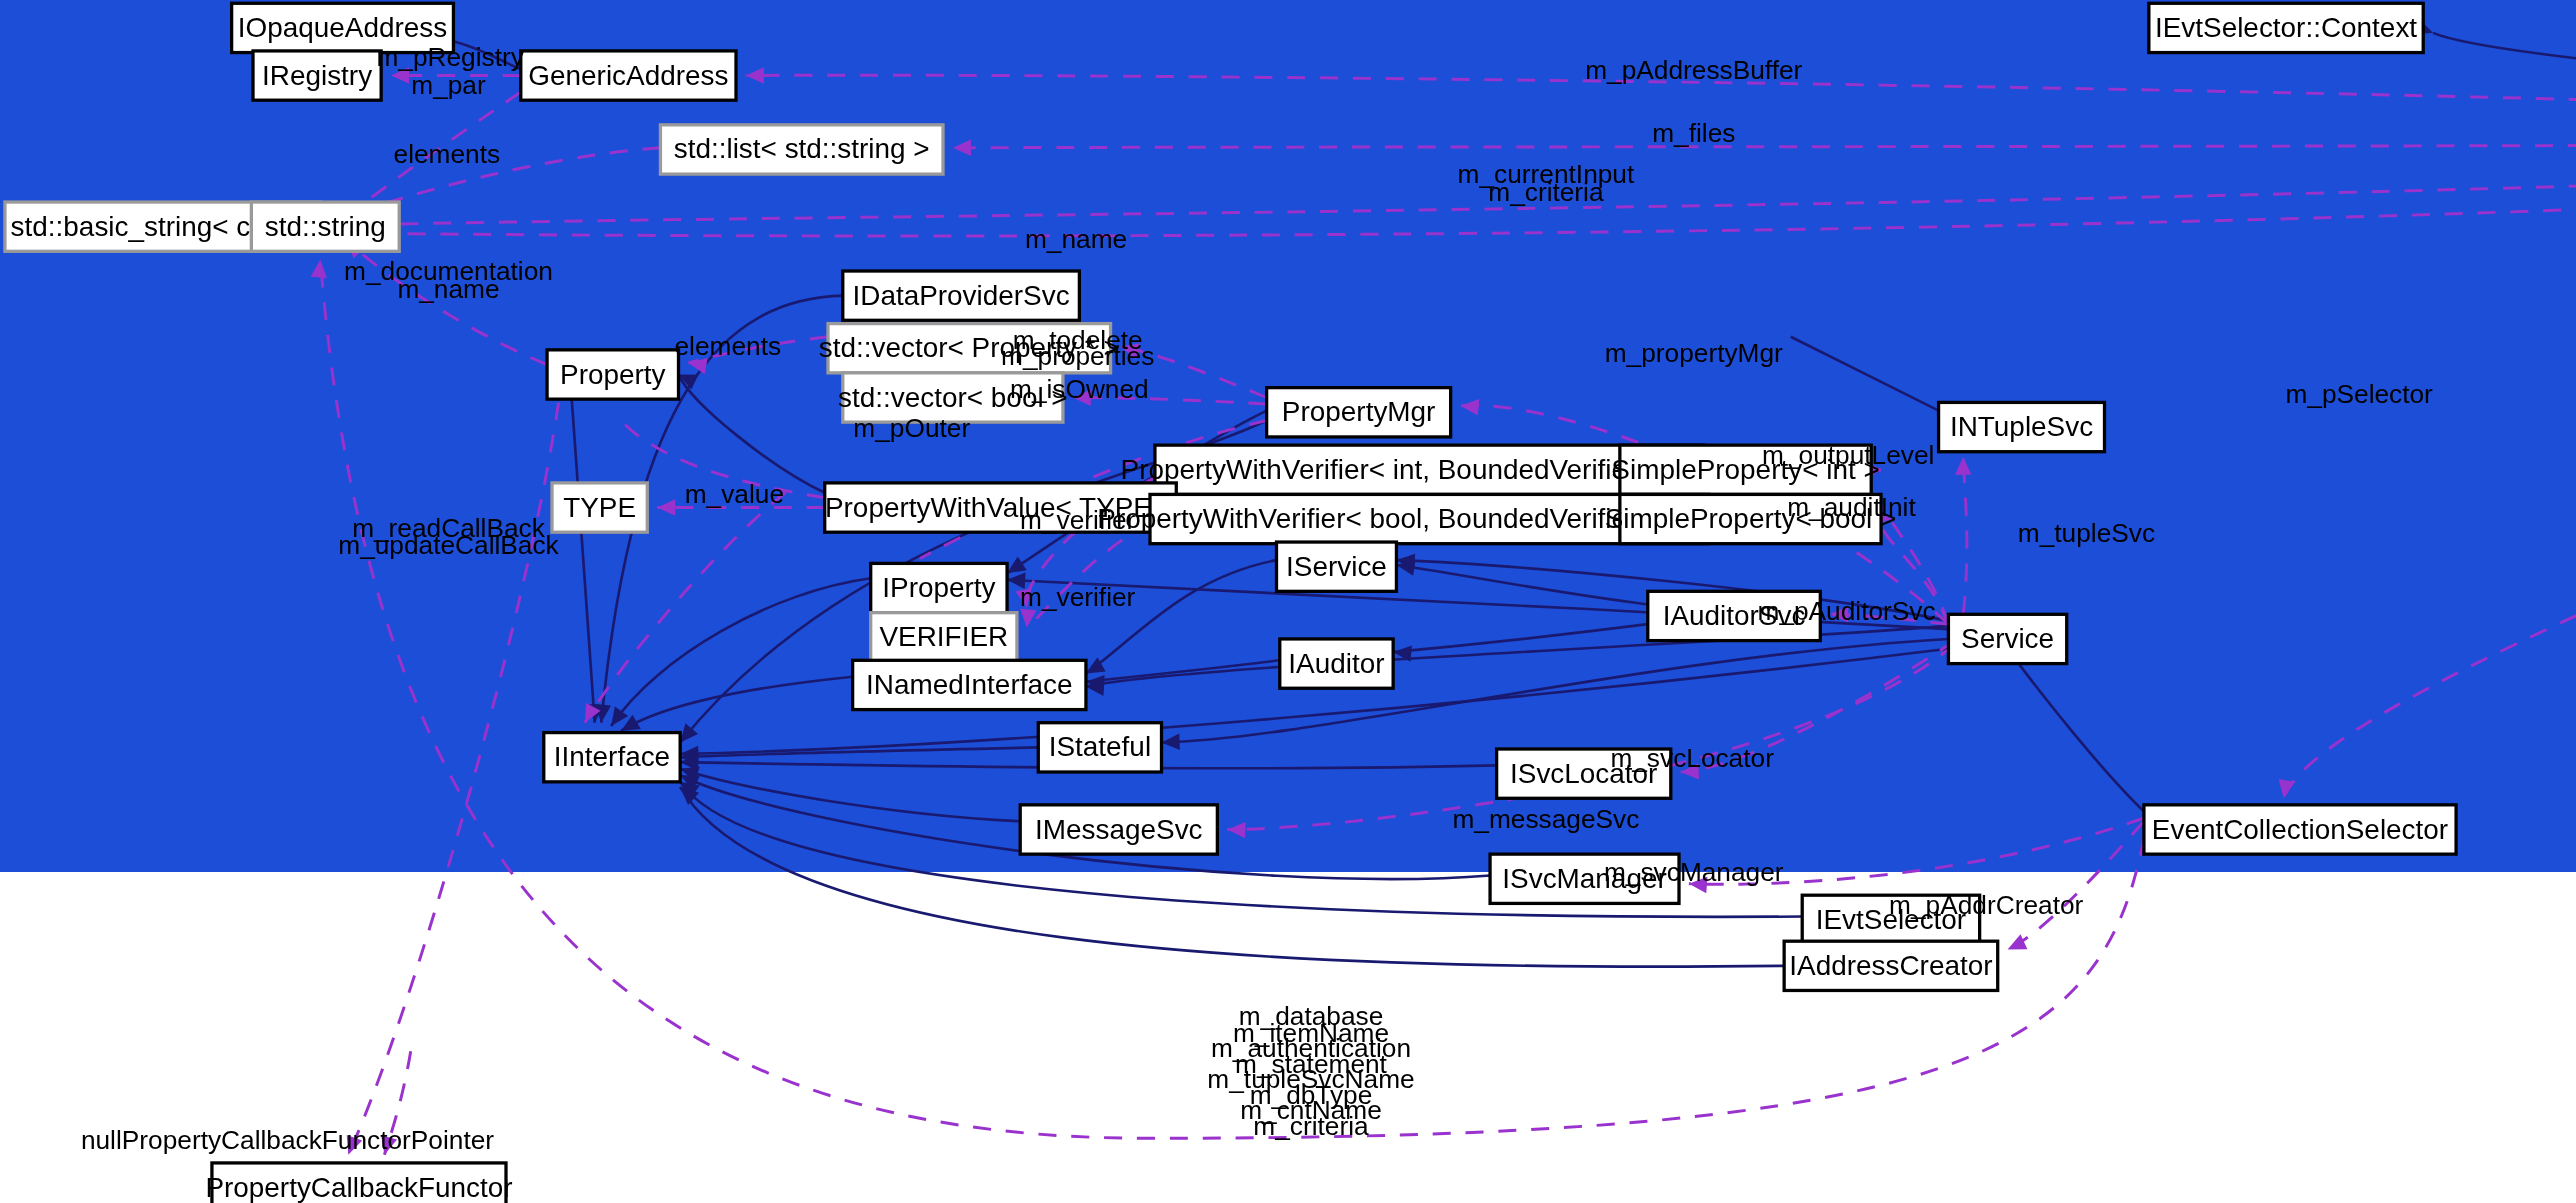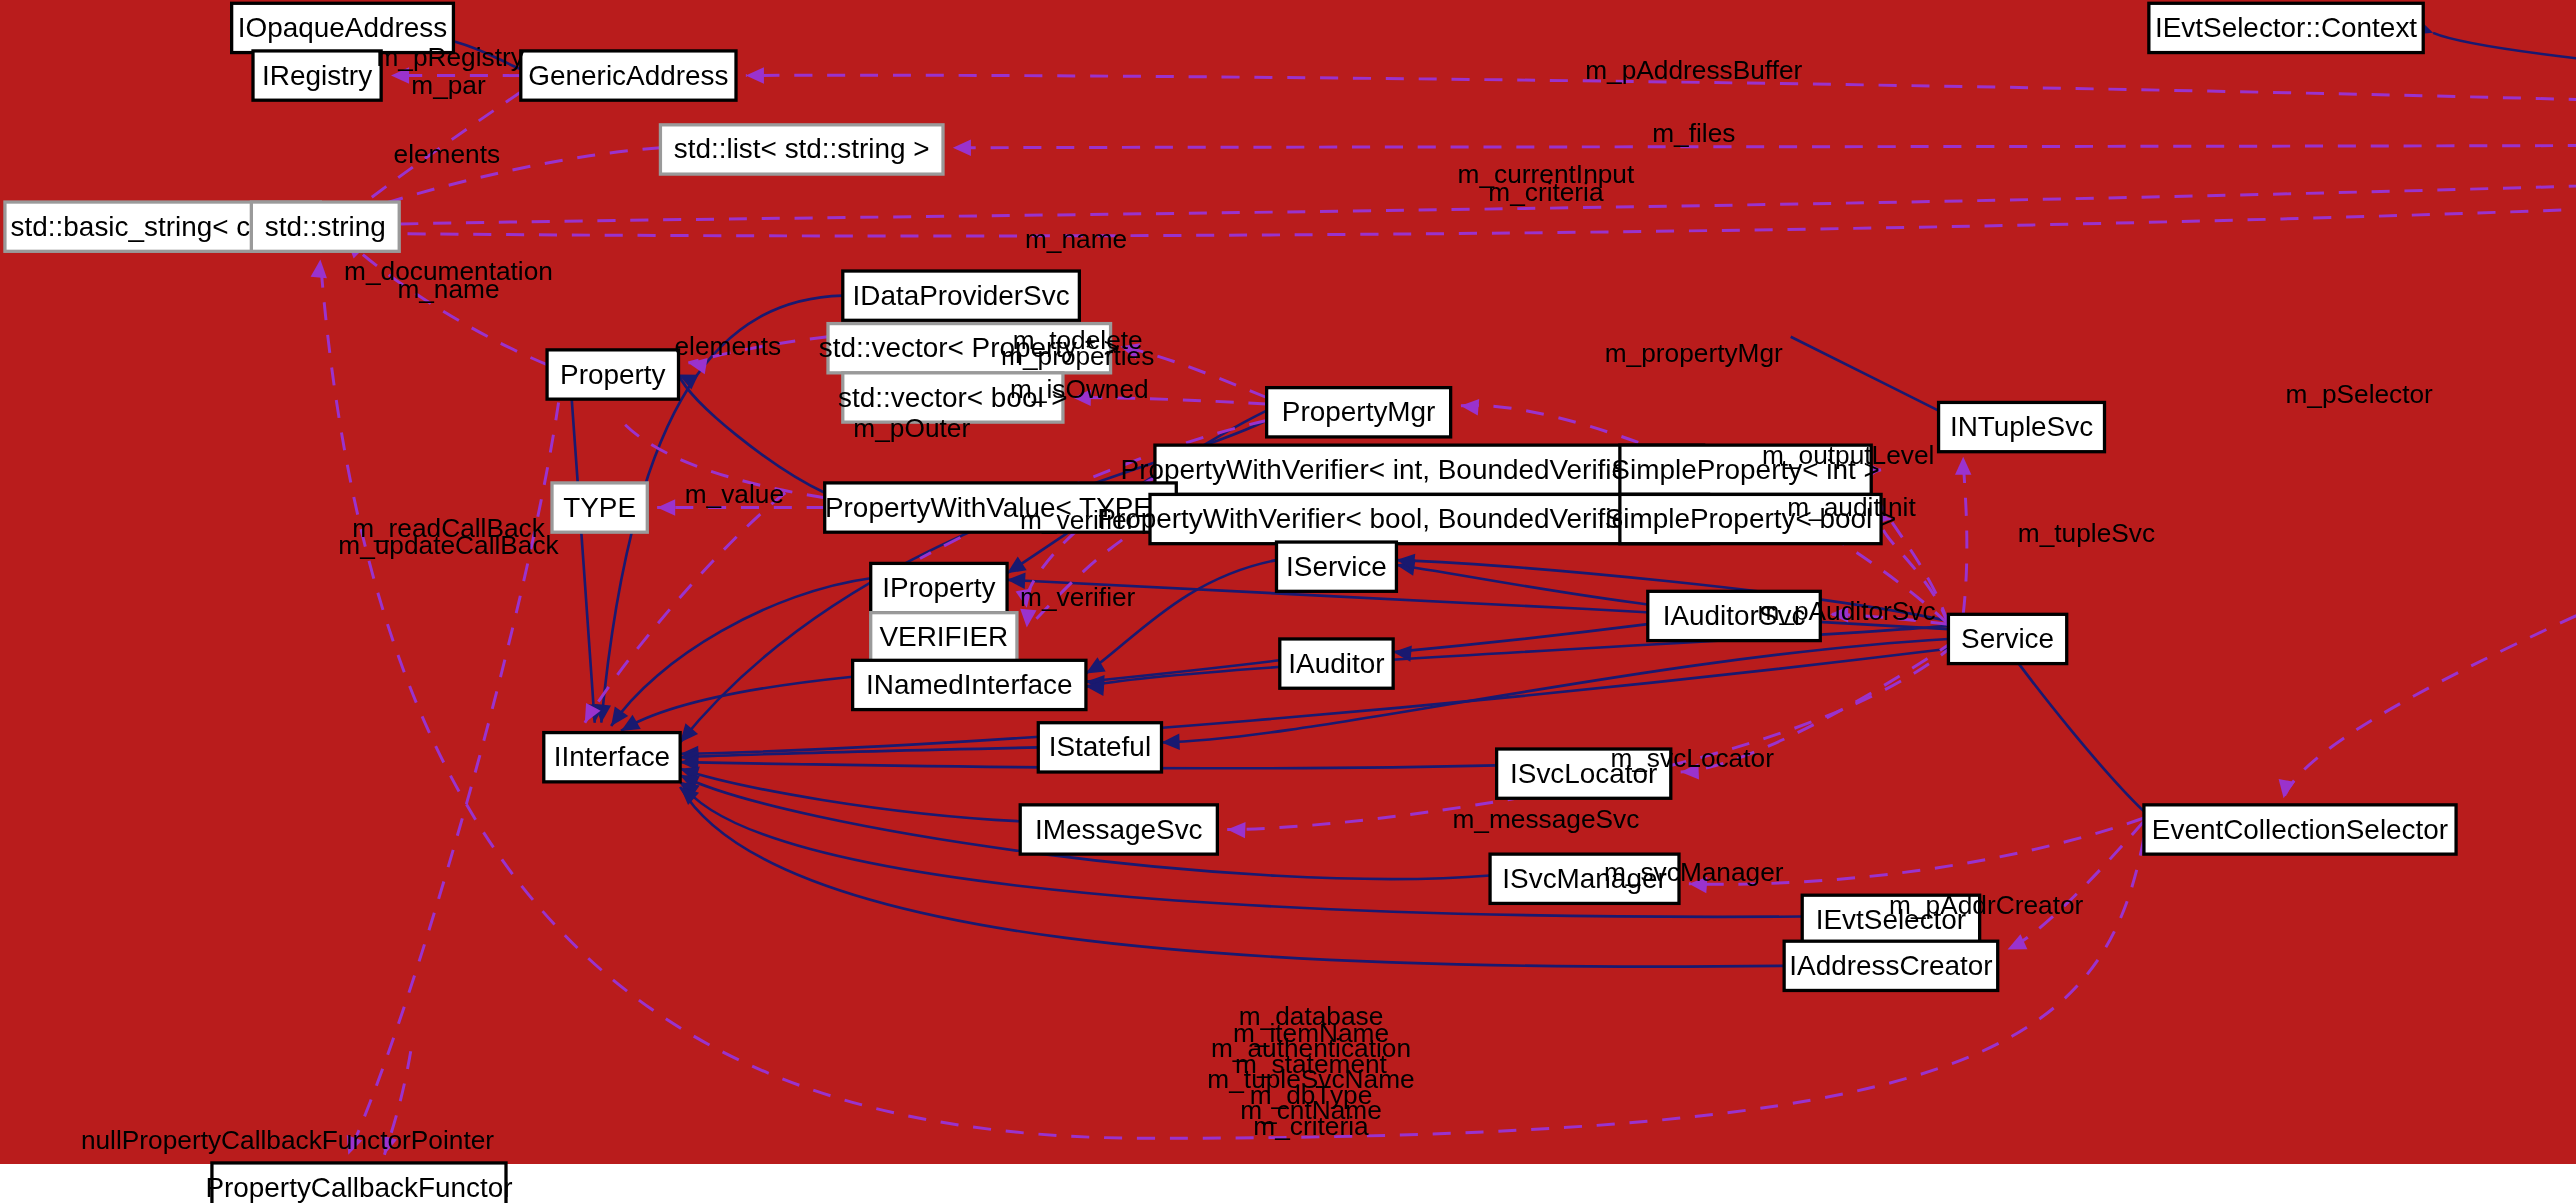--- a/index.html
+++ b/index.html
@@ -9,22 +9,22 @@
   }
   body {
     font-family: "Liberation Sans", "DejaVu Sans", sans-serif;
     width: 2576px;
     height: 1204px;
     overflow: hidden;
   }
   #diagram-root {
     position: relative;
     width: 2576px;
-    height: 1164px;
-    background: #b91c1c;
+    height: 872px;
+    background: #1d4ed8;
   }
   svg#graph {
     position: absolute;
     top: 0;
     left: 0;
     width: 2576px;
     height: 1204px;
     display: block;
   }
   .node-box {

